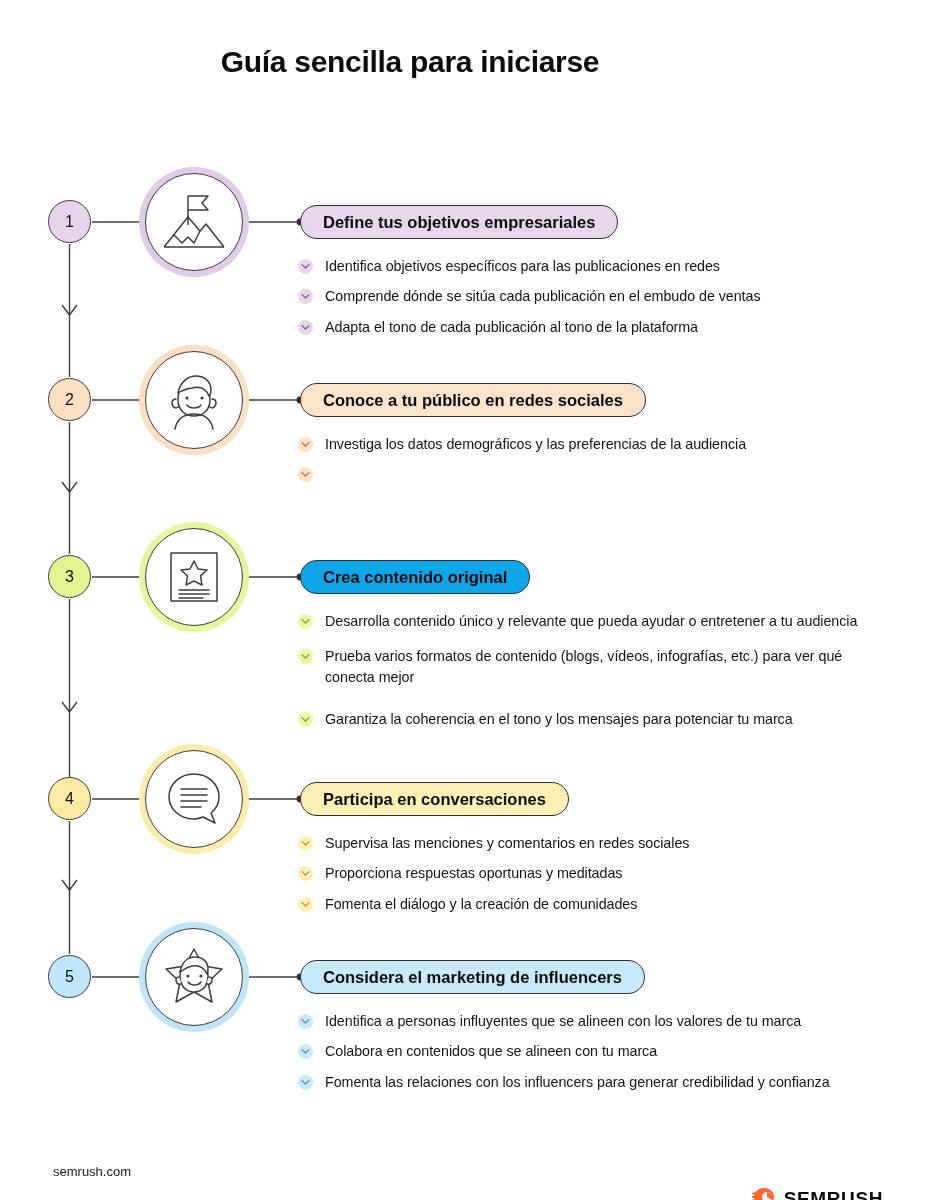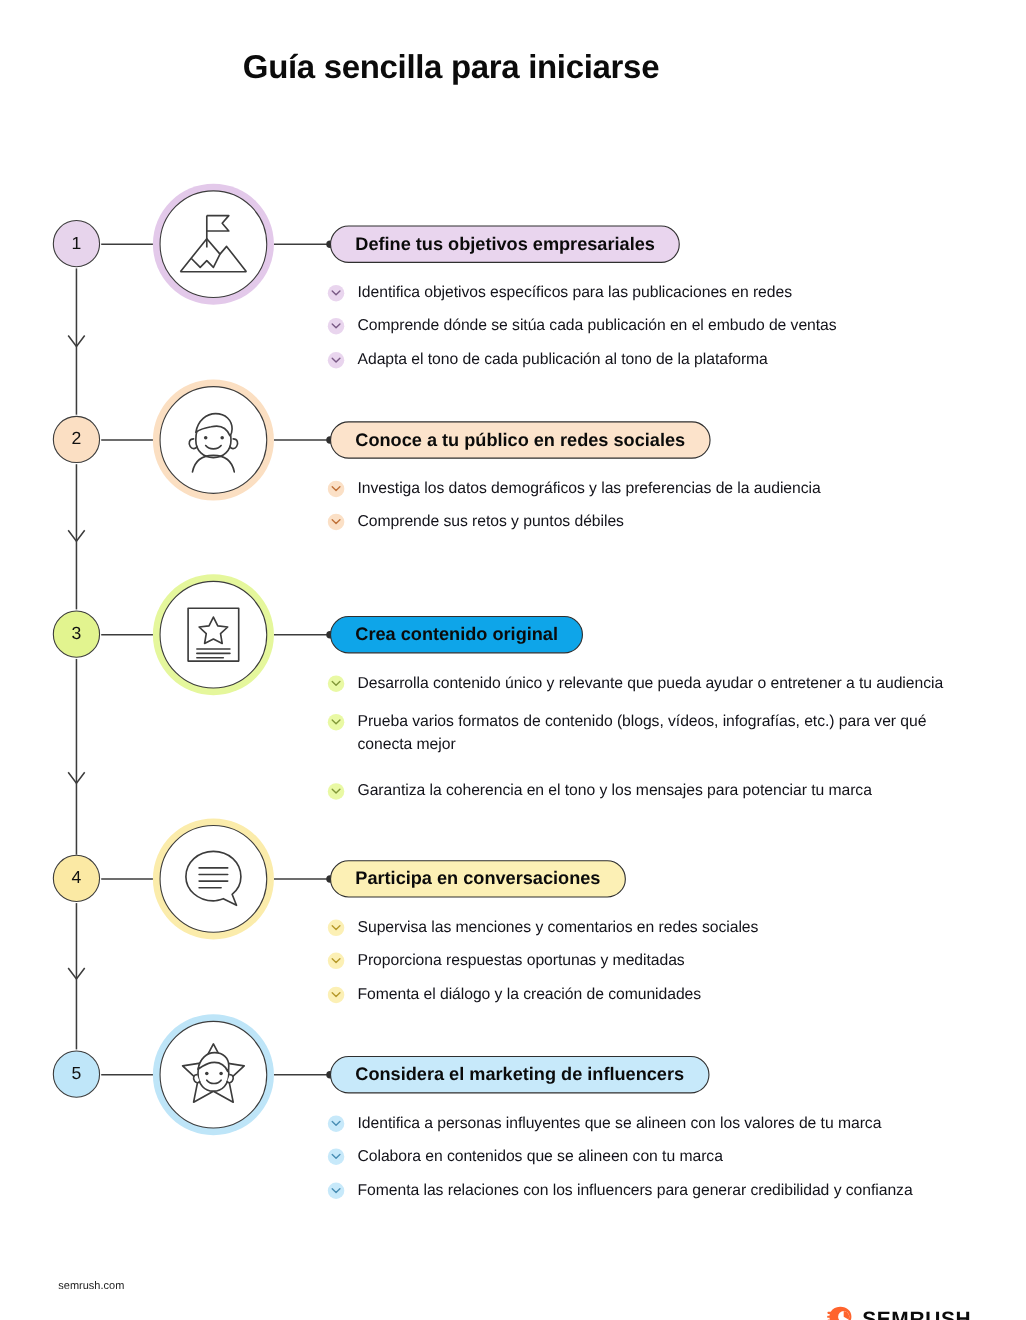--- a/index.html
+++ b/index.html
@@ -105,21 +105,21 @@
     font-size: 14.3px;
     line-height: 1.42;
     color: #13131a;
     letter-spacing: -0.05px;
   }
 
   
   .footer-url {
     position: absolute;
     left: 53px; top: 1164px;
-    font-size: 10px;
+    font-size: 13px;
     color: #1a1a1a;
   }
   .brand {
     position: absolute;
     right: 50px; top: 1186px;
     display: flex; align-items: center; gap: 8px;
   }
   .brand-word {
     font-size: 19px; font-weight: bold; letter-spacing: 0.6px; color: #0b0b0b;
   }
@@ -250,21 +250,20 @@
             </svg>
         </span>
         <span class="b-text">Investiga los datos demográficos y las preferencias de la audiencia</span>
       </div>
       <div class="bullet">
         <span class="b-ico" style="background:#FBE0C6">
           <svg width="9" height="7" viewBox="0 0 9 7" fill="none" stroke="#c0723a" stroke-width="1.3" stroke-linecap="round" stroke-linejoin="round">
               <polyline points="1,1.6 4.5,5 8,1.6"></polyline>
             </svg>
         </span>
-        <span class="b-text">Comprende sus retos y puntos débiles</span>
       </div>
     </div>
   </div>
 
   <div class="step">
     <div class="num-circle" style="top:555px;background:#E2F48F">
       <span>3</span>
     </div>
 
     <div class="icon-wrap" style="top:522px">

